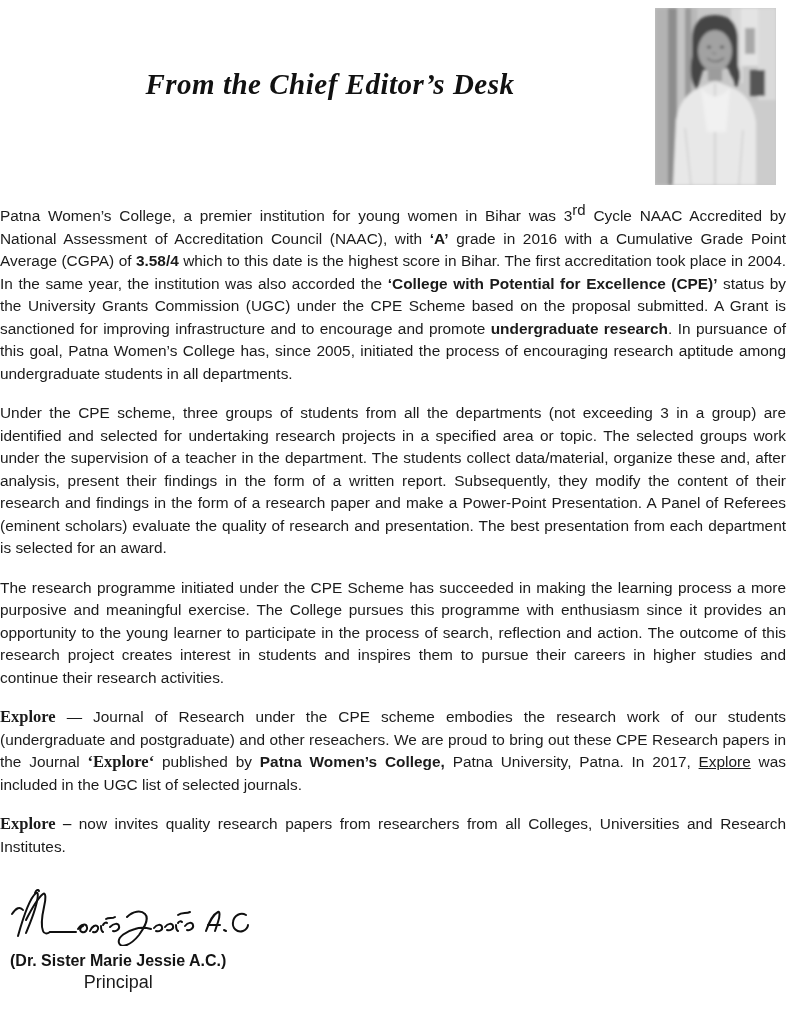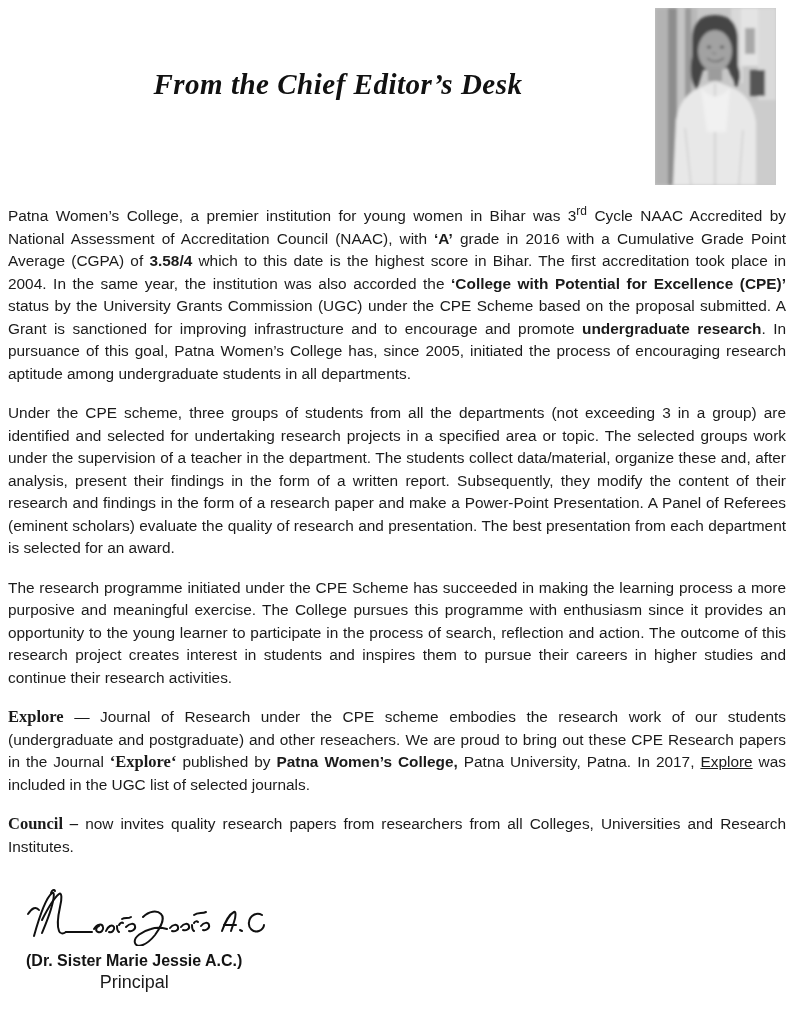--- a/index.html
+++ b/index.html
@@ -2,21 +2,21 @@
 <html><head>
 <meta charset="utf-8">
 <style>
   html, body { margin: 0; padding: 0; background: #ffffff; }
   .page {
     position: relative;
     width: 793px;
     height: 1024px;
     background: #ffffff;
     box-sizing: border-box;
-    padding: 0 7px 0 8px;
+    padding: 0 7px 0 0;
     overflow: hidden;
     font-family: "Liberation Sans", sans-serif;
     color: #1b1b1b;
   }
   .header {
     position: relative;
     height: 205px;
   }
   .page-title {
     margin: 0;
@@ -46,24 +46,24 @@
     text-align: justify;
   }
   .seg-normal { }
   .seg-bold { font-weight: bold; }
   .seg-serif-bold {
     font-family: "Liberation Serif", serif;
     font-weight: bold;
     font-size: 16.5px;
   }
   .seg-underline { text-decoration: underline; }
-  sup.seg-sup { font-size: 12px; line-height: 0; }
+  sup.seg-sup { font-size: 15px; line-height: 0; }
   .sign-block {
     margin-top: 26px;
-    margin-left: 18px;
+    margin-left: 10px;
   }
   .signature-svg { display: block; width: 248px; height: 62px; }
   .sign-text {
     display: inline-block;
     margin-top: 6px;
     text-align: center;
   }
   .signatory-name {
     font-weight: bold;
     font-size: 16px;
@@ -117,21 +117,21 @@
         </g>
       </svg>
     </div>
   </div>
 
   <div class="letter-body">
     <p><span class="seg seg-normal">Patna Women’s College, a premier institution for young women in Bihar was 3</span><sup class="seg seg-sup">rd</sup><span class="seg seg-normal"> Cycle NAAC Accredited by National Assessment of Accreditation Council (NAAC), with </span><span class="seg seg-bold">‘A’</span><span class="seg seg-normal"> grade in 2016 with a Cumulative Grade Point Average (CGPA) of </span><span class="seg seg-bold">3.58/4</span><span class="seg seg-normal"> which to this date is the highest score in Bihar. The first accreditation took place in 2004. In the same year, the institution was also accorded the </span><span class="seg seg-bold">‘College with Potential for Excellence (CPE)’</span><span class="seg seg-normal"> status by the University Grants Commission (UGC) under the CPE Scheme based on the proposal submitted. A Grant is sanctioned for improving infrastructure and to encourage and promote </span><span class="seg seg-bold">undergraduate research</span><span class="seg seg-normal">. In pursuance of this goal, Patna Women’s College has, since 2005, initiated the process of encouraging research aptitude among undergraduate students in all departments.</span></p>
     <p><span class="seg seg-normal">Under the CPE scheme, three groups of students from all the departments (not exceeding 3 in a group) are identified and selected for undertaking research projects in a specified area or topic. The selected groups work under the supervision of a teacher in the department. The students collect data/material, organize these and, after analysis, present their findings in the form of a written report. Subsequently, they modify the content of their research and findings in the form of a research paper and make a Power-Point Presentation. A Panel of Referees (eminent scholars) evaluate the quality of research and presentation. The best presentation from each department is selected for an award.</span></p>
     <p><span class="seg seg-normal">The research programme initiated under the CPE Scheme has succeeded in making the learning process a more purposive and meaningful exercise. The College pursues this programme with enthusiasm since it provides an opportunity to the young learner to participate in the process of search, reflection and action. The outcome of this research project creates interest in students and inspires them to pursue their careers in higher studies and continue their research activities.</span></p>
     <p><span class="seg seg-serif-bold">Explore</span><span class="seg seg-normal"> — Journal of Research  under the CPE scheme embodies the research work of our students (undergraduate and postgraduate) and other reseachers. We are proud to bring out these CPE Research papers in the Journal </span><span class="seg seg-serif-bold">‘Explore‘</span><span class="seg seg-normal"> published by </span><span class="seg seg-bold">Patna Women’s College,</span><span class="seg seg-normal"> Patna University, Patna. In 2017, </span><span class="seg seg-underline">Explore</span><span class="seg seg-normal"> was included in the UGC list of selected journals.</span></p>
-    <p><span class="seg seg-serif-bold">Council –</span><span class="seg seg-normal"> now invites quality research papers from researchers from all Colleges,  Universities  and  Research Institutes.</span></p>
+    <p><span class="seg seg-serif-bold">Explore –</span><span class="seg seg-normal"> now invites quality research papers from researchers from all Colleges,  Universities  and  Research Institutes.</span></p>
   </div>
 
   <div class="sign-block">
     <svg class="signature-svg" viewBox="0 0 248 62" fill="none" stroke="#101010" stroke-width="2" stroke-linecap="round" stroke-linejoin="round">
       <path d="M2 30 C6 24 10 22 13 26"></path>
       <path d="M8 52 C13 34 20 14 26 9 C29 7 28 15 25 25 C22 35 18 44 16 49"></path>
       <path d="M16 36 C21 26 28 14 33 10 C36 8 36 15 34 23 C32 32 31 42 33 47 C34 50 37 50 40 48"></path>
       <path d="M25 9 C26 6 28 5 29 7"></path>
       <path d="M40 48 L66 48"></path>
       <path d="M68 45 C71 40 76 39 77 43 C78 46 75 49 72 48 C69 47 70 43 73 42"></path>

